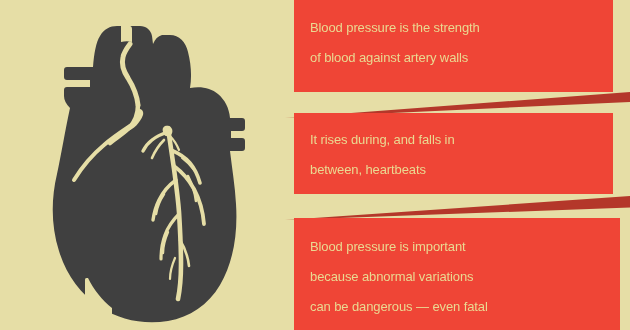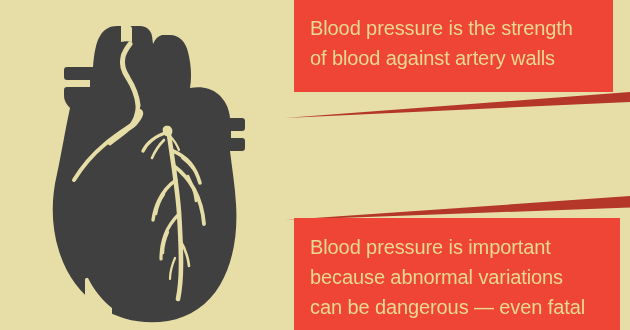--- a/index.html
+++ b/index.html
@@ -62,21 +62,21 @@
 
   .banner {
     position: absolute;
     left: 0;
     background: #ef4536;
     box-sizing: border-box;
   }
   .banner-text {
     color: #ead992;
     font-family: "Liberation Sans", sans-serif;
-    font-size: 20px;
+    font-size: 13px;
     font-weight: 400;
     line-height: 30px;
     letter-spacing: -0.1px;
     white-space: pre-line;
   }
 
   
   #banner-1 {
     top: 0;
     left: 9px;
@@ -282,20 +282,24 @@
 
   <div id="banner-column">
 
     <div class="banner" id="banner-1">
       <div class="banner-text">Blood pressure is the strength
 of blood against artery walls</div>
     </div>
 
     <div class="ribbon-fold fold-a" id="fold-1"></div>
 
+    <div class="banner" id="banner-2">
+      <div class="banner-text">It rises during, and falls in
+between, heartbeats</div>
+    </div>
 
     <div class="ribbon-fold fold-b" id="fold-2"></div>
 
     <div class="banner" id="banner-3">
       <div class="banner-text">Blood pressure is important
 because abnormal variations
 can be dangerous — even fatal</div>
     </div>
 
   </div>

